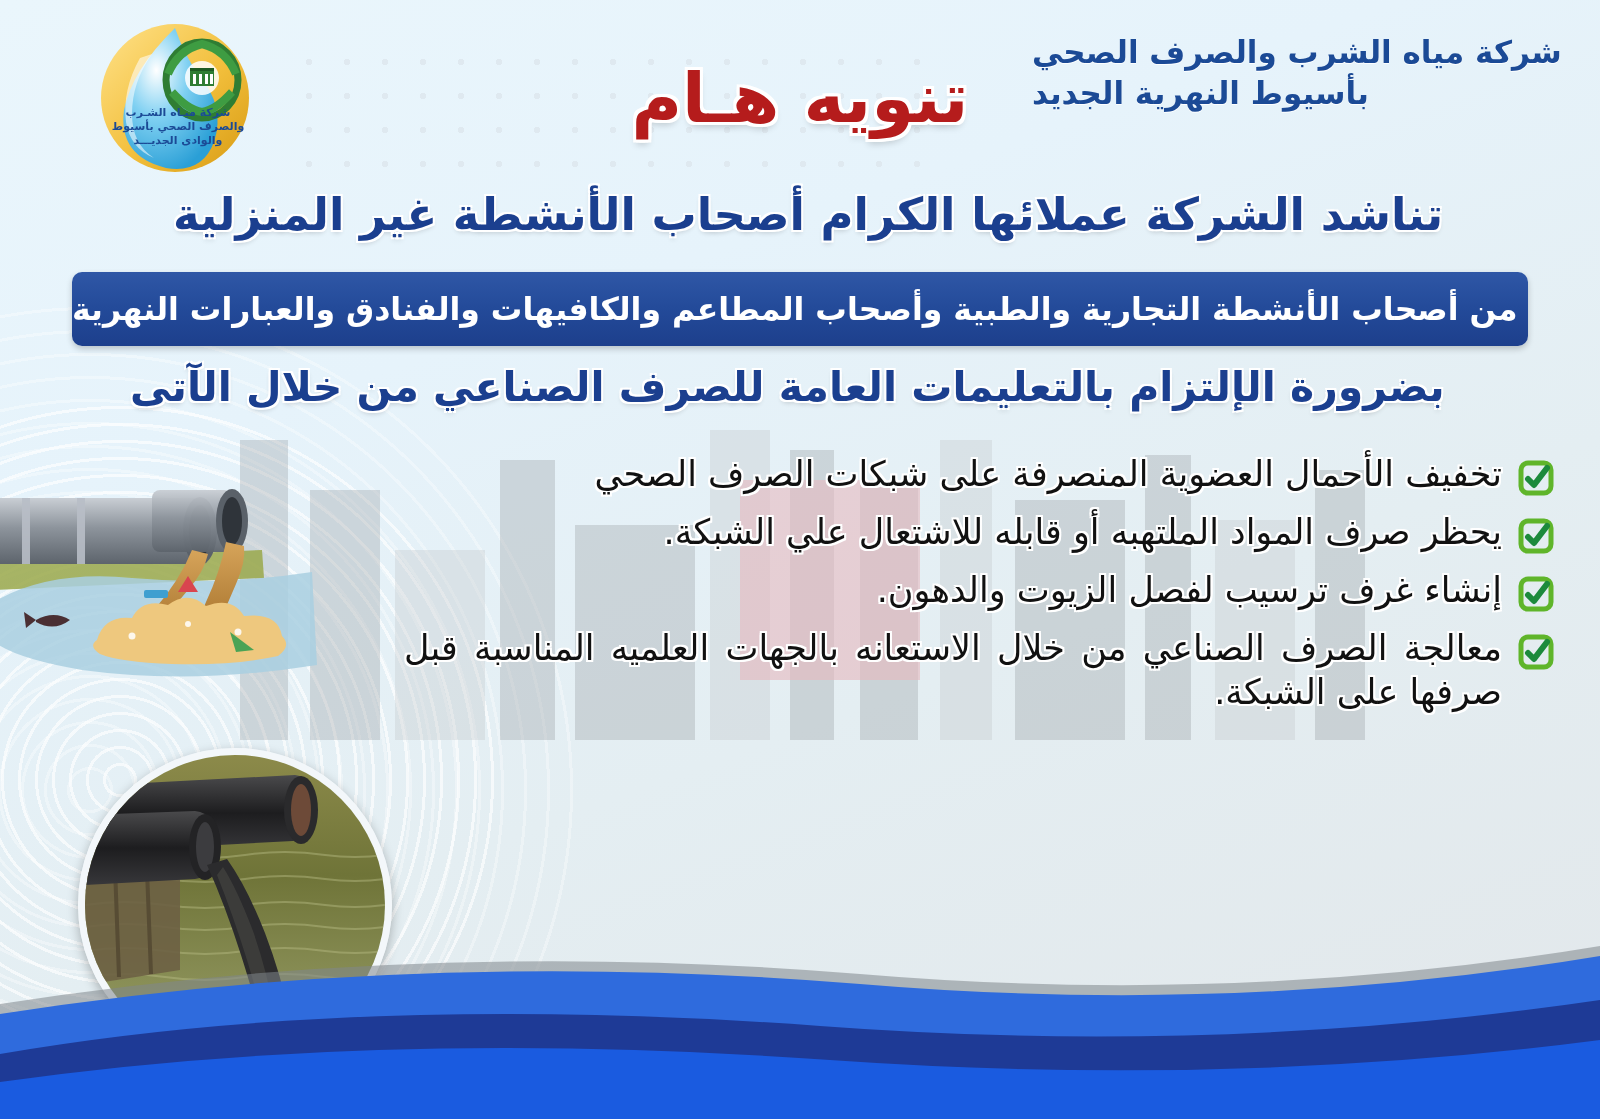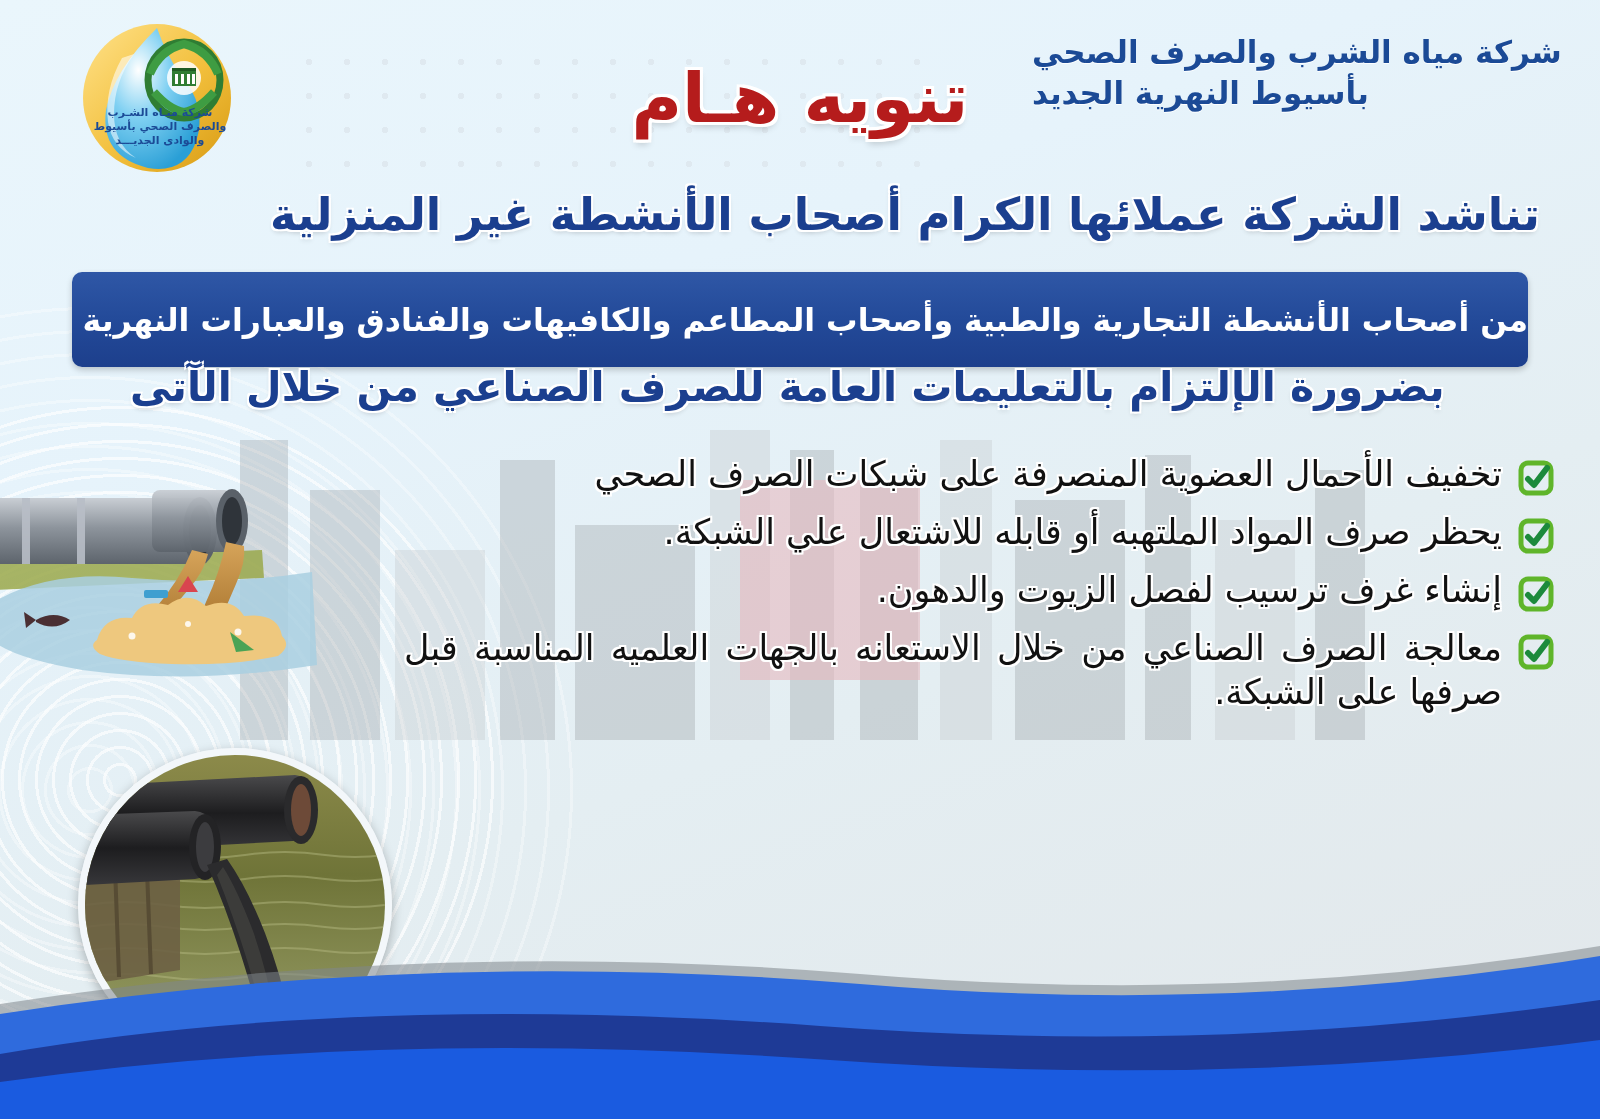--- a/index.html
+++ b/index.html
@@ -44,50 +44,50 @@
     filter:blur(0.5px);
   }
   .wm-blk{position:absolute;background:#9aa0a4;}
   .wm-lite{position:absolute;background:#c3c8cb;}
   .wm-red{
     position:absolute;left:560px;top:50px;width:180px;height:200px;
     background:#e8545c;opacity:.62;
   }
   
   .logo{
-    position:absolute;left:62px;top:18px;width:190px;height:175px;
+    position:absolute;left:80px;top:18px;width:190px;height:175px;
   }
   .logo svg{display:block;width:190px;height:175px;}
   .company-name{
     position:absolute;right:28px;top:32px;width:540px;
     text-align:left;color:#1b4a96;font-weight:bold;
     font-size:31px;line-height:1.32;letter-spacing:-.2px;
     text-shadow:0 1px 0 rgba(255,255,255,.9);
   }
   .main-title{
     position:absolute;left:0;right:0;top:58px;text-align:center;
     font-size:69px;font-weight:bold;color:#b51c1c;
     letter-spacing:2px;
     text-shadow:
       -3px -3px 0 #fff, 3px -3px 0 #fff, -3px 3px 0 #fff, 3px 3px 0 #fff,
       0 -3px 0 #fff, 0 3px 0 #fff, -3px 0 0 #fff, 3px 0 0 #fff,
       0 5px 7px rgba(0,0,0,.18);
   }
   
   .subtitle{
-    position:absolute;left:76px;right:60px;top:188px;text-align:right;
+    position:absolute;left:76px;right:60px;top:188px;text-align:center;
     font-size:45px;font-weight:bold;color:#1b3f8f;
     text-shadow:-2px -2px 0 #fff,2px -2px 0 #fff,-2px 2px 0 #fff,2px 2px 0 #fff,
                 0 3px 5px rgba(0,0,0,.16);
     letter-spacing:-.5px;
   }
   .banner{
-    position:absolute;left:72px;right:72px;top:272px;height:95px;
+    position:absolute;left:72px;right:72px;top:272px;height:74px;
     background:linear-gradient(180deg,#2f57a6 0%,#234a99 50%,#1d3f8c 100%);
-    border-radius:10px;display:flex;align-items:center;justify-content:flex-start;
+    border-radius:10px;display:flex;align-items:center;justify-content:flex-end;
     box-shadow:0 3px 6px rgba(0,0,0,.2);
   }
   .banner-text{
     color:#fff;font-size:31.5px;font-weight:bold;letter-spacing:-.3px;
     white-space:nowrap;
   }
   .instruction{
     position:absolute;left:130px;right:130px;top:362px;text-align:left;
     font-size:41px;font-weight:bold;color:#1b3f8f;line-height:1.26;
     text-shadow:-2px -2px 0 #fff,2px -2px 0 #fff,-2px 2px 0 #fff,2px 2px 0 #fff,

